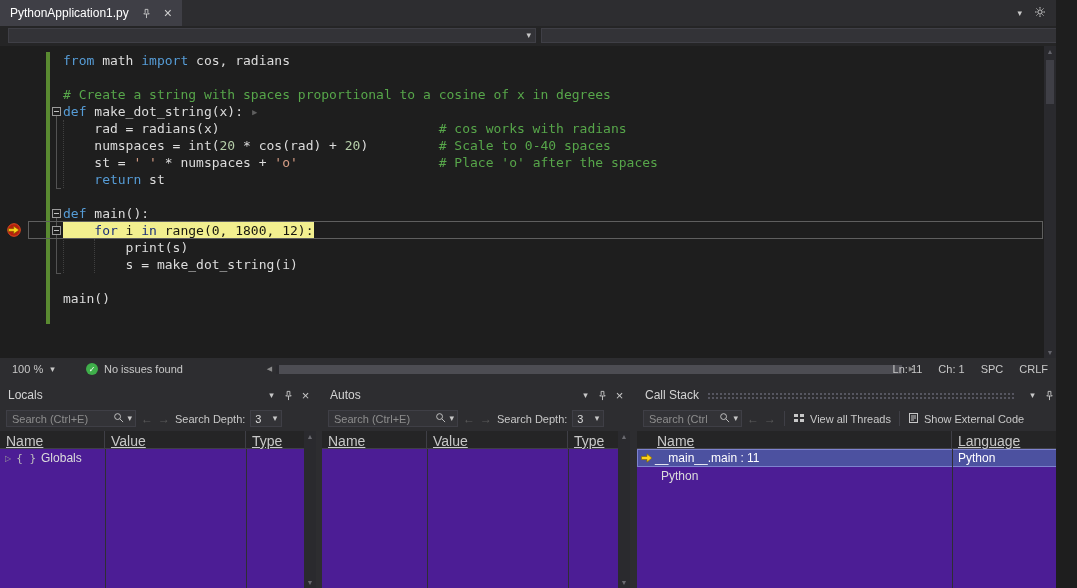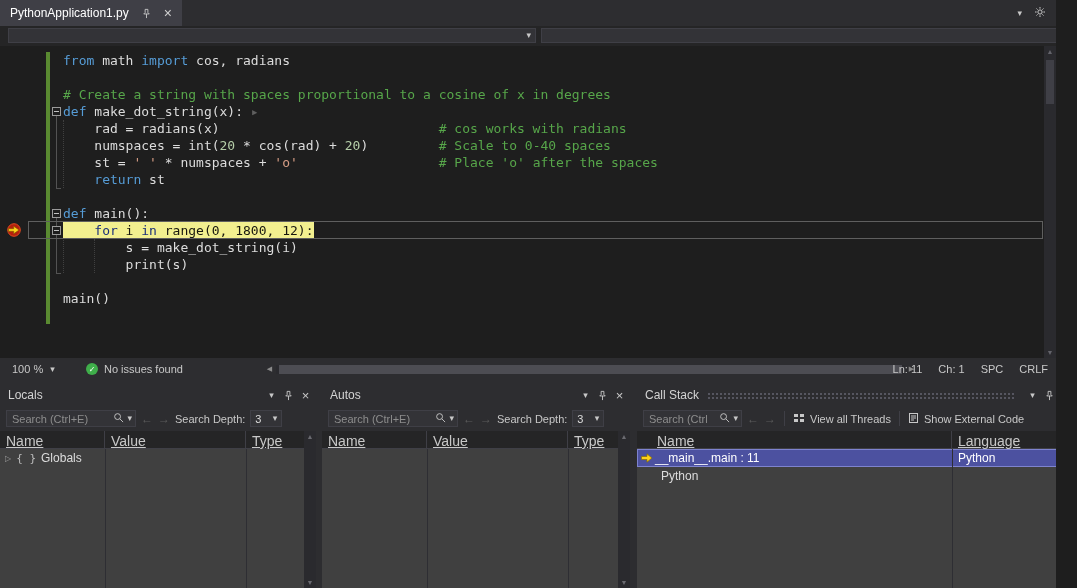--- a/index.html
+++ b/index.html
@@ -55,21 +55,21 @@
   .hdot{width:12px;height:12px;border-radius:50%;background:var(--health-green,#3fae4a);color:#fff;
         font-size:8px;display:flex;align-items:center;justify-content:center;}
   .hsb{position:absolute;left:263px;top:4px;height:14px;width:655px;display:flex;align-items:center;}
   .hsb .sarr{width:13px;font-size:7px;color:#8a8a8a;text-align:center;}
   .hsb .strack{flex:1;height:9px;position:relative;background:#2a2a2e;}
   .hsb .sthumb{position:absolute;left:3px;right:3px;top:0;bottom:0;background:#4d4d53;}
   .statusright{position:absolute;right:8px;top:0;height:22px;display:flex;align-items:center;gap:16px;color:#c8c8c8;}
 
   
   .panelarea{position:absolute;left:0;top:380px;width:100%;height:208px;background:#2d2d30;}
-  .panel{position:absolute;top:4px;height:204px;background:#404040;display:flex;flex-direction:column;box-sizing:border-box;}
+  .panel{position:absolute;top:4px;height:204px;background:#4c1d95;display:flex;flex-direction:column;box-sizing:border-box;}
   .p-locals{left:0;width:316px;} .p-autos{left:322px;width:308px;} .p-callstack{left:637px;width:440px;}
   .ptitle{height:22px;display:flex;align-items:center;padding-left:8px;font-size:12px;color:#d4d4d4;background:#2d2d30;flex:none;}
   .ptitle .spacer{flex:1;}
   .grip{flex:1;height:8px;margin:2px 8px 0 8px;
         background-image:radial-gradient(circle,#565660 1px,transparent 1.2px);background-size:4px 4px;}
   .ticons{display:flex;align-items:center;margin-right:2px;}
   .ticon{width:17px;height:18px;display:flex;align-items:center;justify-content:center;color:#c8c8c8;}
   .ticon.close{font-size:13px;}
   .ptoolbar{height:25px;background:#2d2d30;display:flex;align-items:center;padding-left:6px;gap:5px;flex:none;}
   .searchbox{height:17px;background:#333337;border:1px solid #3f3f46;display:flex;align-items:center;
@@ -227,27 +227,27 @@
           <span class="chg on"></span>
           <span class="foldcol">
             <span class="foldbox"></span>
           </span>
           <span class="txt"><span class="hl"><span class="seg-pl">    </span><span class="seg-kw">for</span><span class="seg-pl"> i </span><span class="seg-kw">in</span><span class="seg-pl"> range(</span><span class="seg-nu">0</span><span class="seg-pl">, </span><span class="seg-nu">1800</span><span class="seg-pl">, </span><span class="seg-nu">12</span><span class="seg-pl">):</span></span></span>
         </div>
         <div class="code-line">
           <span class="glyph"></span>
           <span class="chg on"></span>
           <span class="foldcol"></span>
+          <span class="txt"><span class="seg-pl">        print(s)</span></span>
+        </div>
+        <div class="code-line">
+          <span class="glyph"></span>
+          <span class="chg on"></span>
+          <span class="foldcol"></span>
           <span class="txt"><span class="seg-pl">        s = make_dot_string(i)</span></span>
-        </div>
-        <div class="code-line">
-          <span class="glyph"></span>
-          <span class="chg on"></span>
-          <span class="foldcol"></span>
-          <span class="txt"><span class="seg-pl">        print(s)</span></span>
         </div>
         <div class="code-line">
           <span class="glyph"></span>
           <span class="chg on"></span>
           <span class="foldcol"></span>
           <span class="txt"></span>
         </div>
         <div class="code-line">
           <span class="glyph"></span>
           <span class="chg on"></span>

